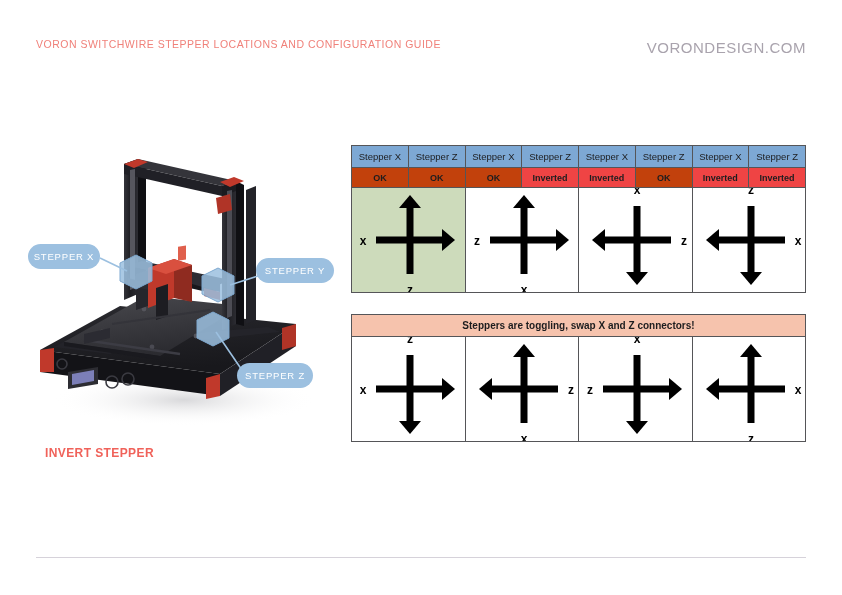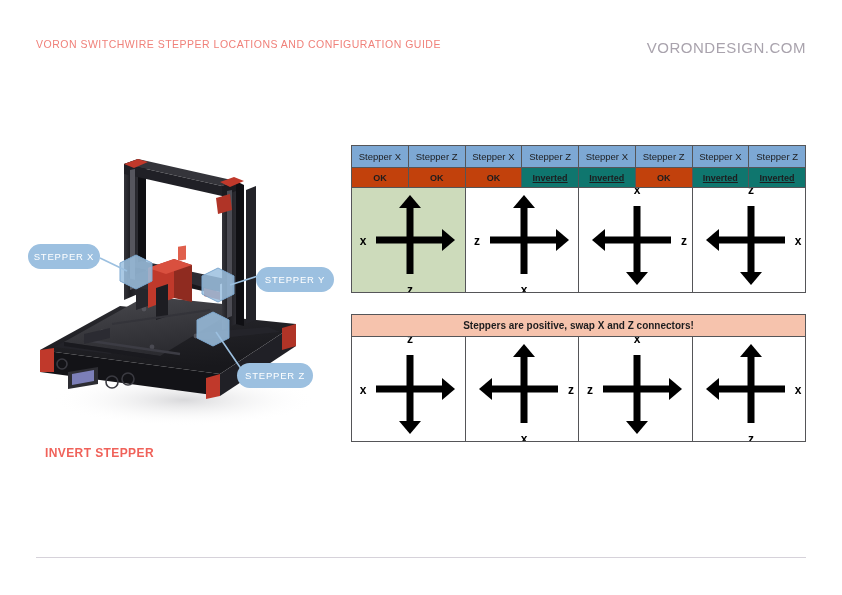--- a/index.html
+++ b/index.html
@@ -73,21 +73,21 @@
     align-items: center;
     justify-content: center;
     color: #ffffff;
     font-size: 9.5px;
     letter-spacing: 0.8px;
     white-space: nowrap;
     padding: 0 13px;
     box-sizing: border-box;
   }
   #callout-x { left: 28px;  top: 244px; width: 72px; }
-  #callout-y { left: 256px; top: 267px; width: 78px; }
+  #callout-y { left: 256px; top: 258px; width: 78px; }
   #callout-z { left: 237px; top: 363px; width: 76px; }
 
   
   .note {
     position: absolute;
     left: 45px;
     top: 446px;
     width: 265px;
   }
   .note-title {
@@ -129,21 +129,21 @@
     font-size: 9.5px;
     color: #1d1d1f;
   }
   td.status {
     height: 19px;
     font-size: 9px;
     font-weight: bold;
     color: #1d1d1f;
   }
   td.status.ok { background: #c2410c; }
-  td.status.inv { background: #0f766e; text-decoration: underline; }
+  td.status.inv { background: #ef4444; }
   td.banner {
     background: #f6c3ad;
     height: 21px;
     font-size: 10px;
     font-weight: bold;
     color: #1d1d1f;
   }
   td.diagram {
     height: 104px;
     background: #ffffff;
@@ -364,21 +364,21 @@
           </td>
     </tr>
   </tbody>
     </table>
 </div>
 
 <div class="table-wrap" id="table-bottom">
   <table class="grid">
     <tbody>
         <tr>
-      <td class="banner" colspan="4">Steppers are positive, swap X and Z connectors!</td>
+      <td class="banner" colspan="4">Steppers are toggling, swap X and Z connectors!</td>
     </tr>
     <tr>
       <td class="diagram">
             <div class="diagram-inner">
               <svg width="108" height="104" viewBox="0 0 108 104">
                 <line x1="22" y1="52" x2="90" y2="52" stroke="#000000" stroke-width="7"></line>
                 <line x1="56" y1="18" x2="56" y2="86" stroke="#000000" stroke-width="7"></line>
                 <polygon points="101,52 88,41 88,63" fill="#000000"></polygon>
                 <polygon points="56,97 45,84 67,84" fill="#000000"></polygon>
                 <text x="9" y="57" font-family="&quot;Liberation Sans&quot;, sans-serif" font-size="12" font-weight="bold" fill="#000000" text-anchor="middle">x</text>

